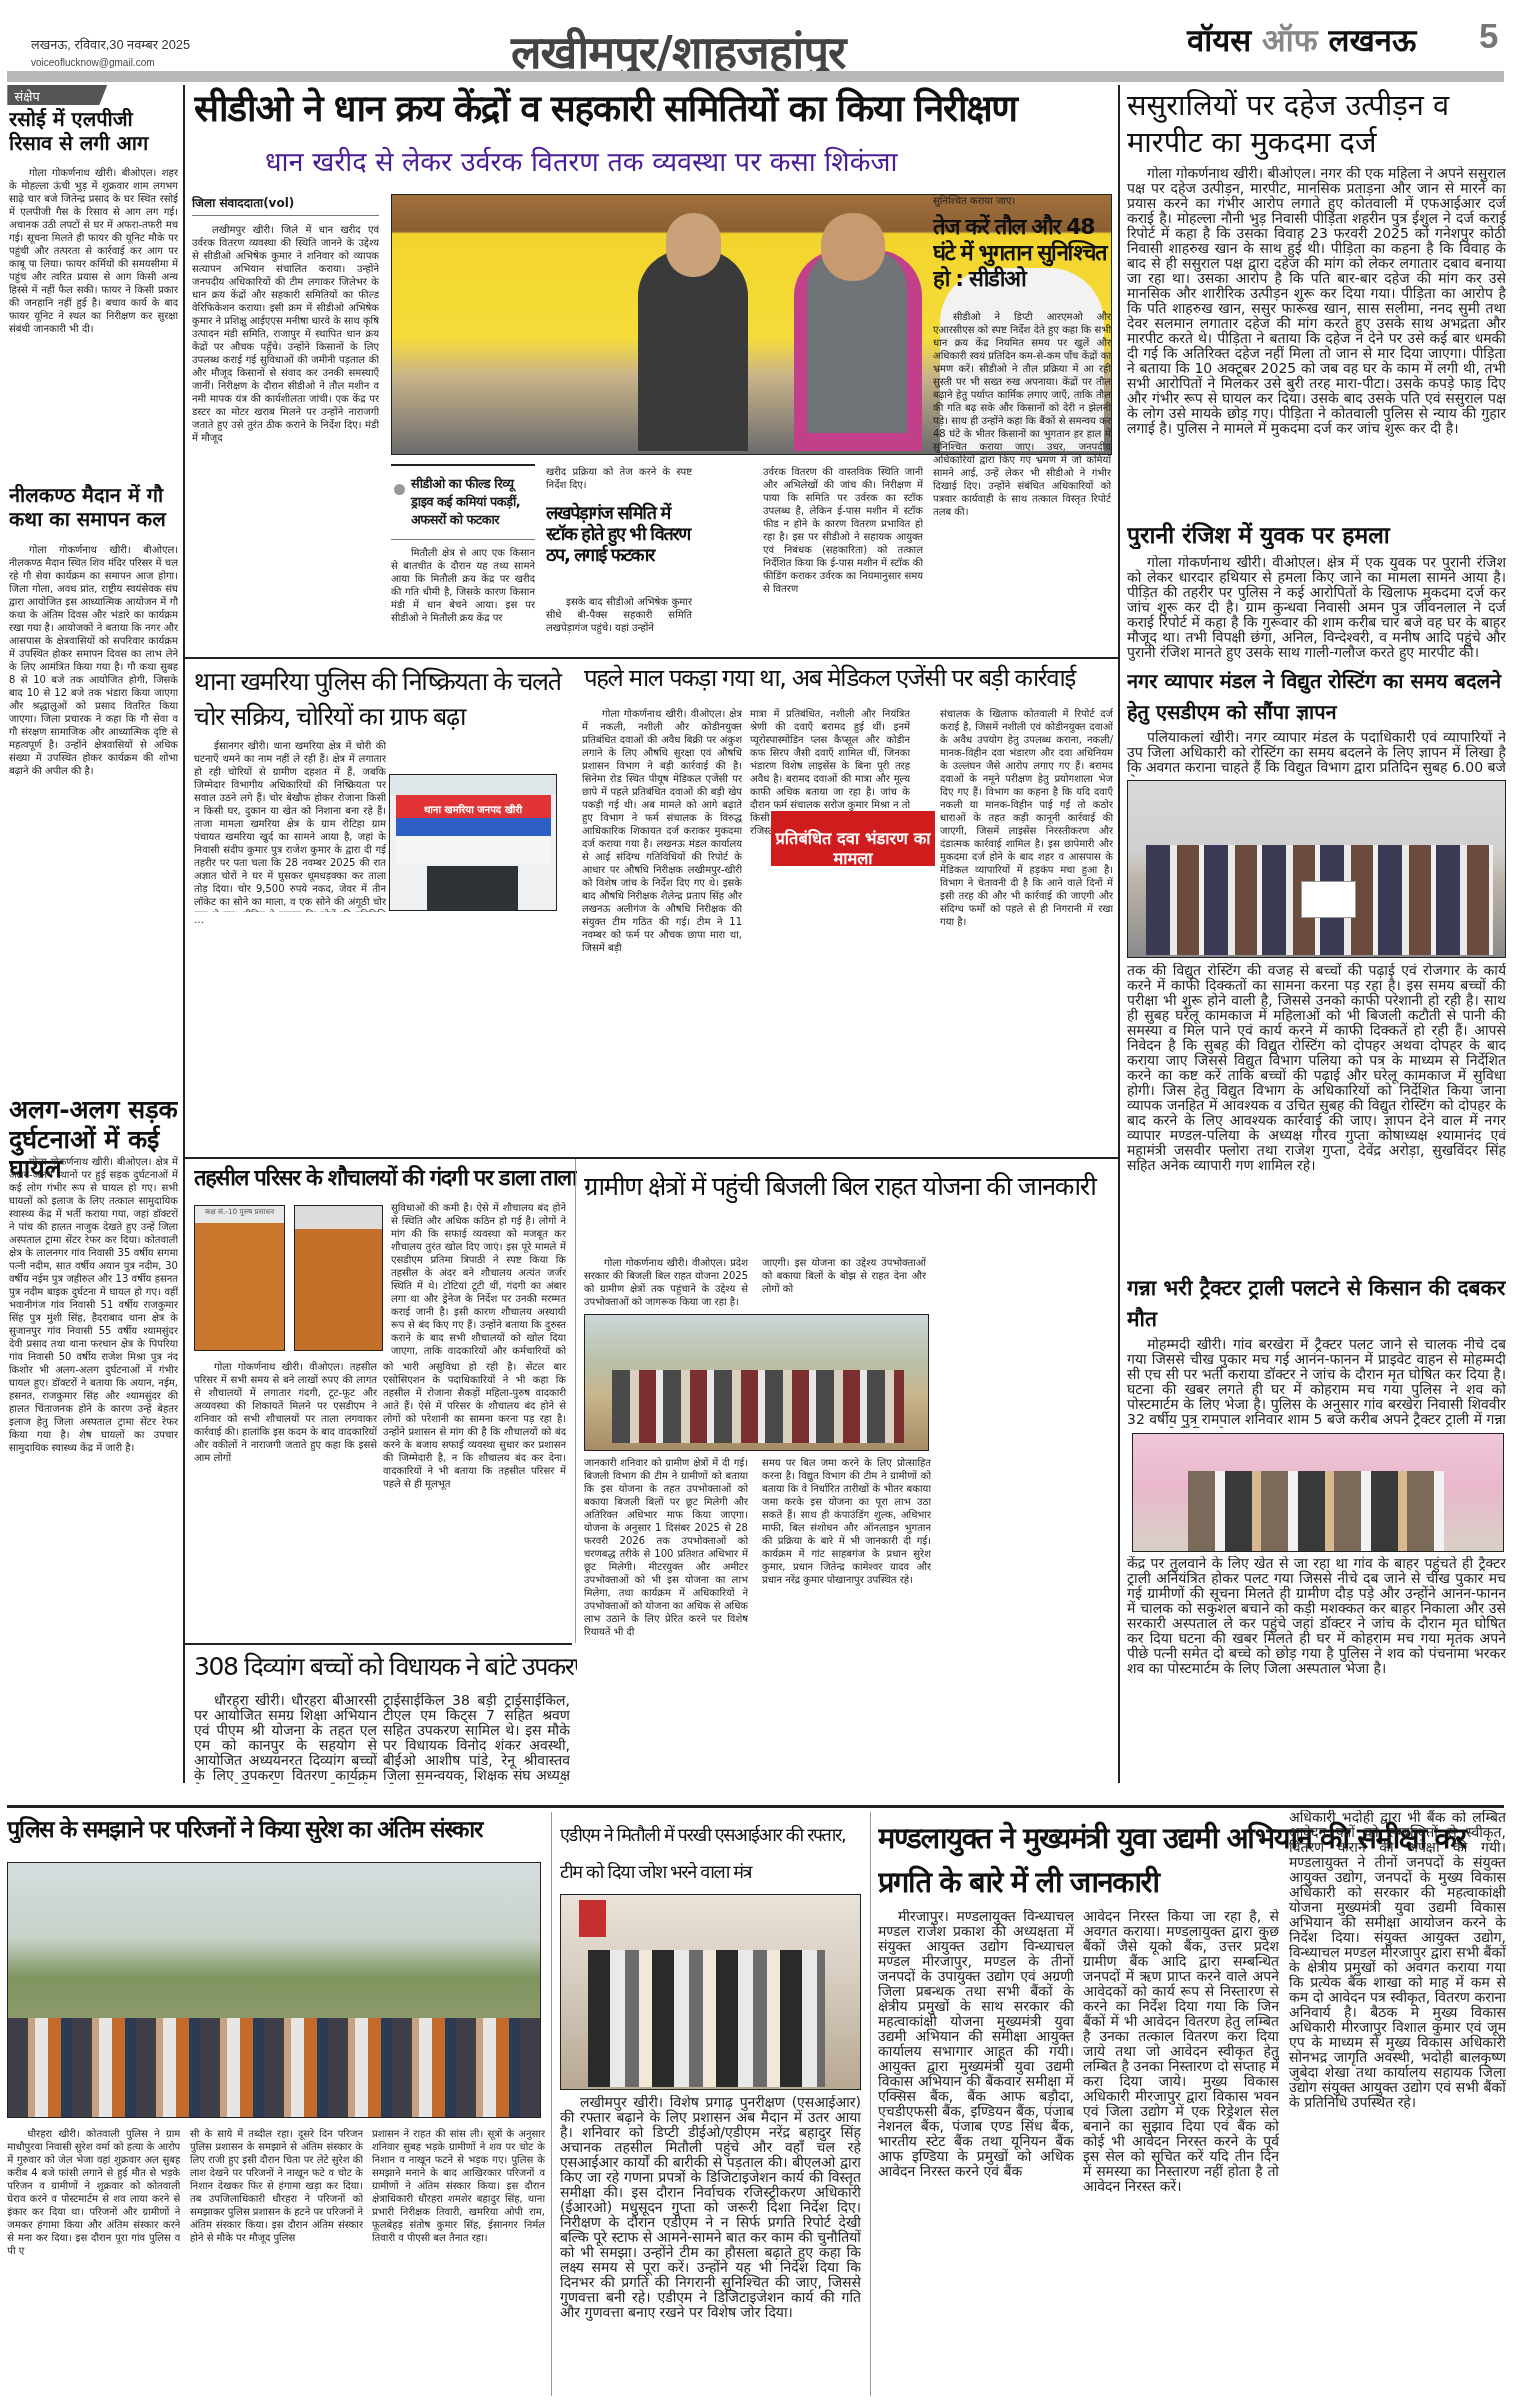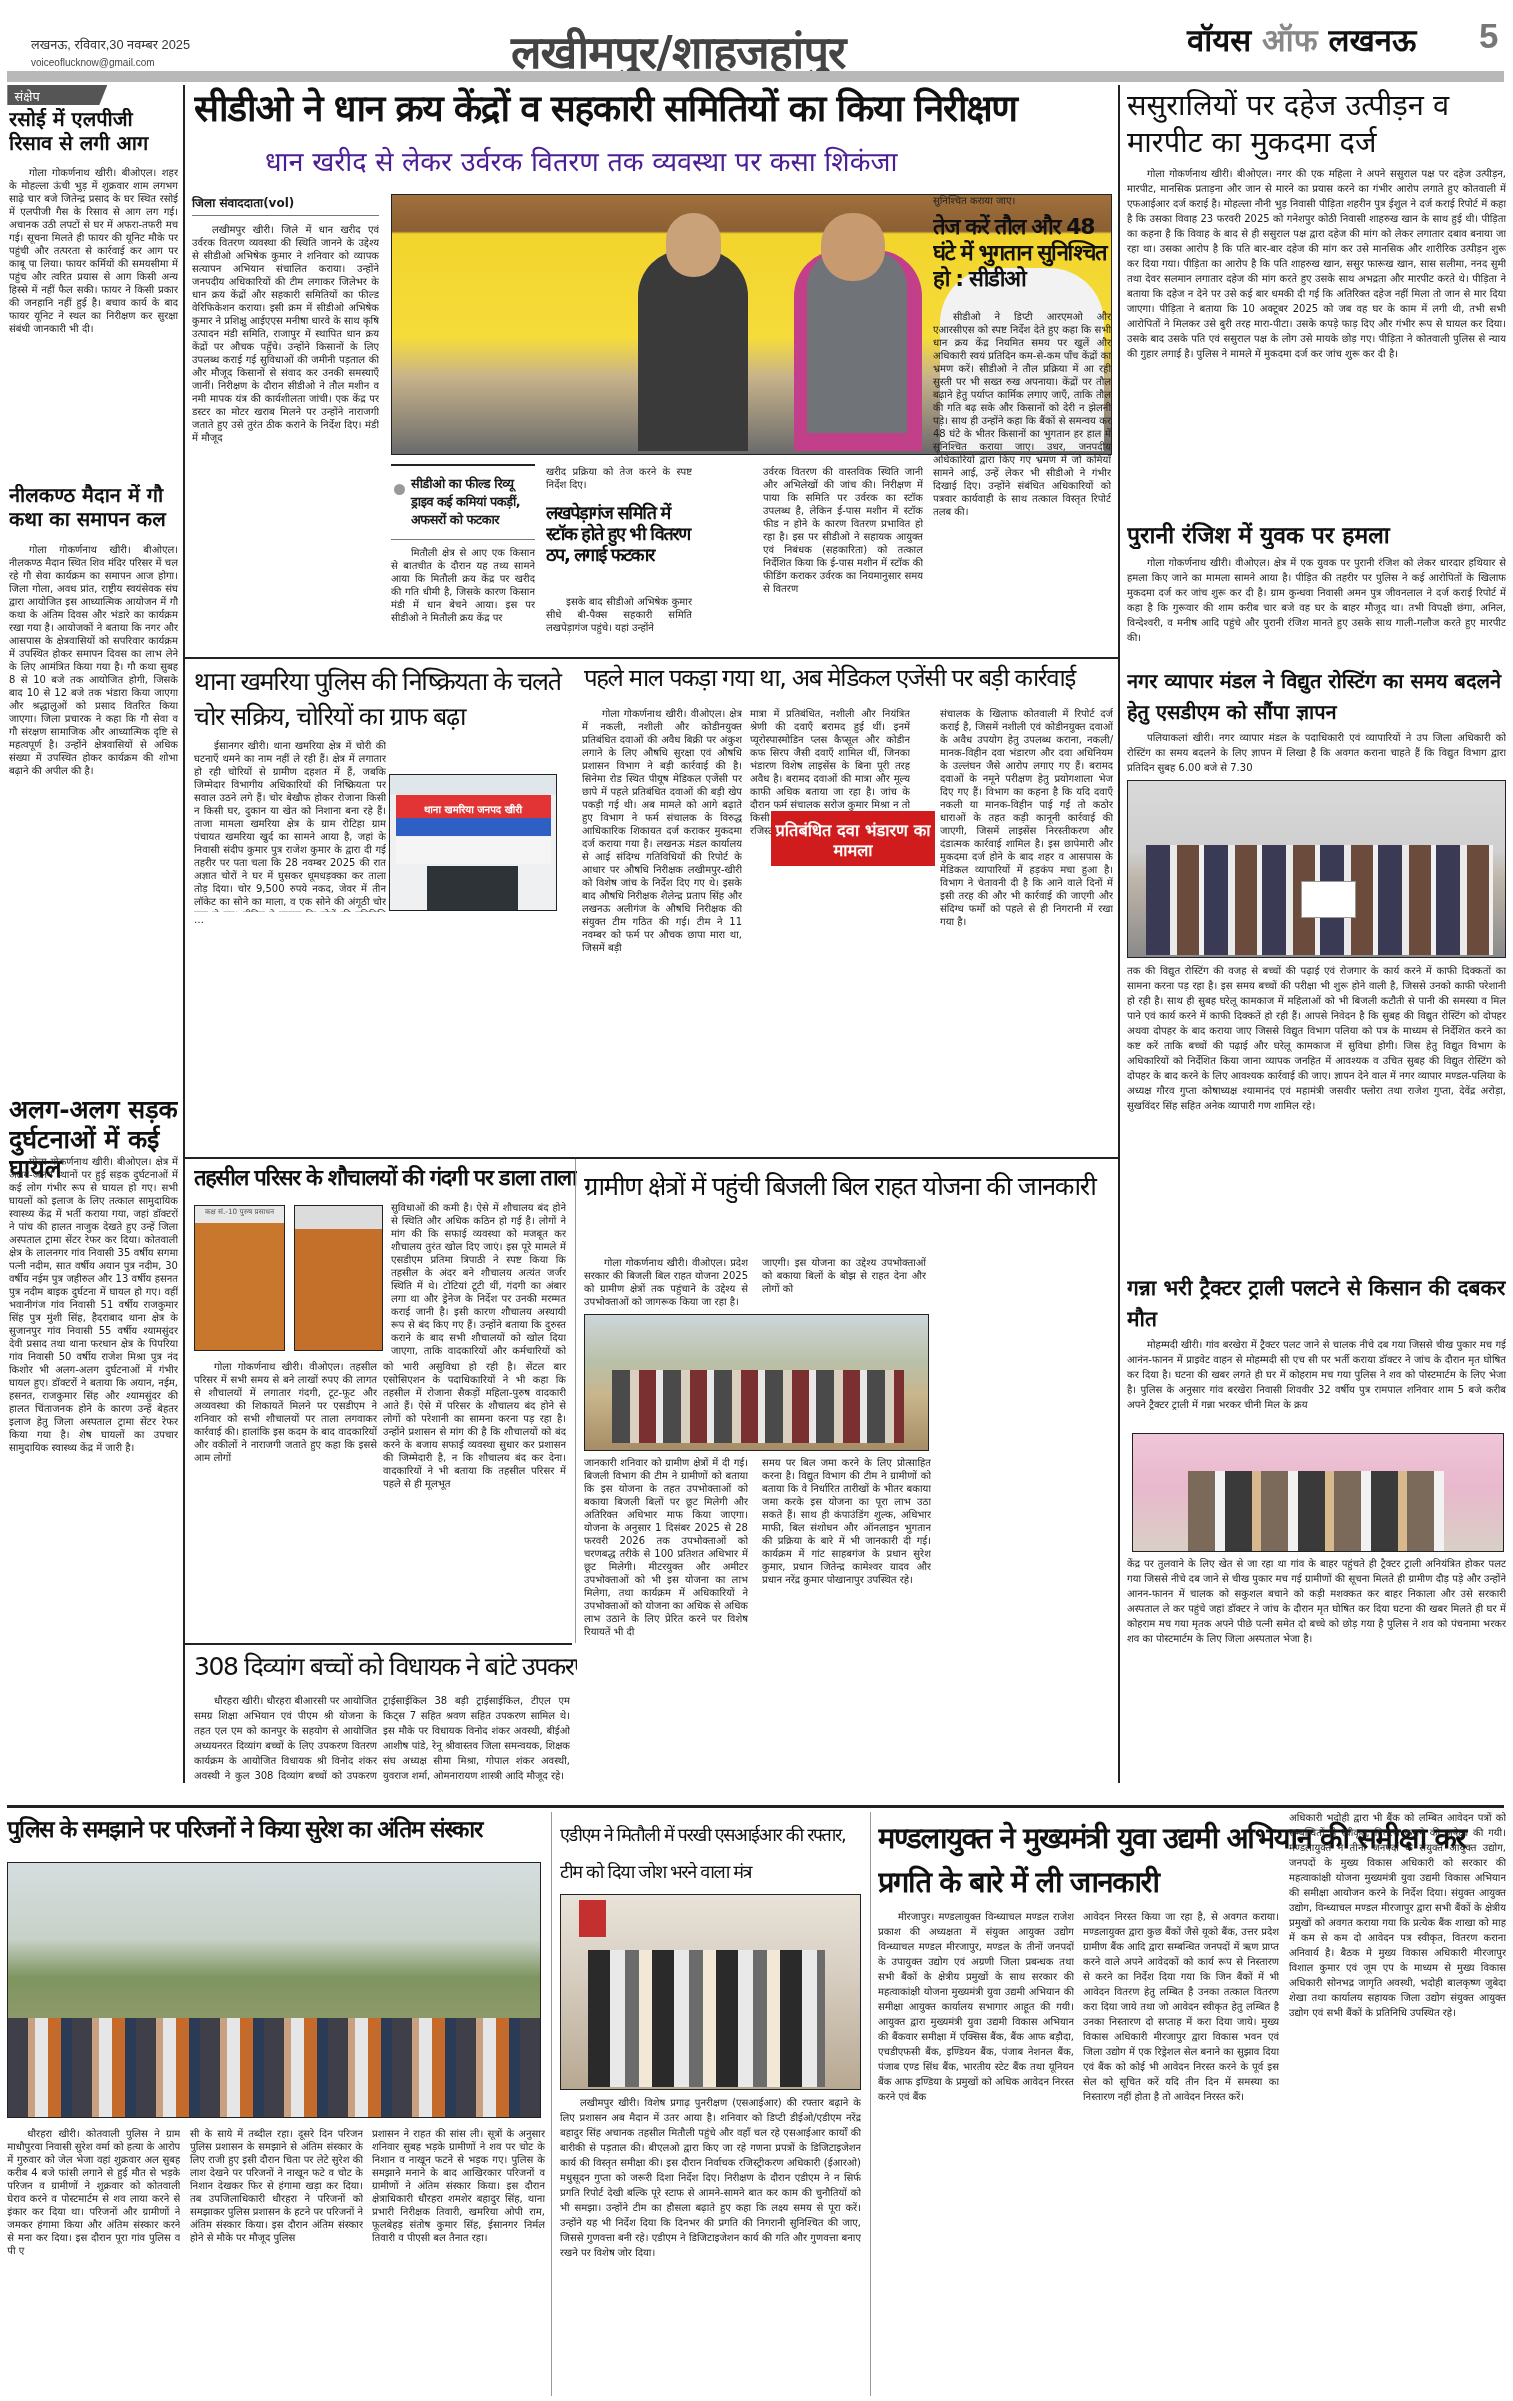--- a/index.html
+++ b/index.html
@@ -10,21 +10,21 @@
 .masthead-section{left:511px;top:20px;font-size:45px;font-weight:bold;color:#444;letter-spacing:-0.9px;font-family:"DejaVu Sans",sans-serif}
 .masthead-brand{left:1187px;top:18px;font-size:31px;font-weight:bold;color:#111;font-family:"DejaVu Serif",serif}
 .masthead-brand .mid{color:#888}
 .masthead-page{left:1479px;top:16.4px;font-size:35px;font-weight:bold;color:#777;font-family:"Liberation Sans",sans-serif}
 .topbar{left:7.3px;top:71px;width:1497px;height:11px;background:#b8b8b8}
 .vline{background:#222;width:1.8px}
 .hline{background:#222;height:1.8px}
 .hthin{background:#777;height:0.9px}
 .col-text{font-size:10px;line-height:13px;text-align:justify;color:#222;overflow:hidden}
 .col-text p{text-indent:20px}
-.col-text.small{font-size:10px;line-height:15px}
+.col-text.small{font-size:14px;line-height:15px}
 .head{font-weight:bold;color:#111;line-height:1.18;overflow:hidden}
 .head.cond{letter-spacing:-1.4px}
 .head.light{font-weight:normal}
 .photo{overflow:hidden;border:1.8px solid #222}
 .briefs-tab{left:7.3px;top:85px;width:100px;height:20px;background:#555;color:#fff;font-size:12.8px;padding:1.8px 7.3px;clip-path:polygon(0 0,100% 0,92% 100%,0 100%)}
 .redbox{background:#d01c1c;color:#fff;font-weight:bold;text-align:center;line-height:1.2}
 .bullet-dot{width:11px;height:11px;border-radius:50%;background:#999}
 .cap{font-size:12.8px;font-weight:bold;line-height:18px;letter-spacing:-0.5px}
 </style>
 </head>
@@ -150,21 +150,21 @@
     <p style="text-indent:0">…</p>
   </div>
 
 <div class="abs head light cond" style="left:584px;top:664px;width:534px;font-size:24px;white-space:nowrap">पहले माल पकड़ा गया था, अब मेडिकल एजेंसी पर बड़ी कार्रवाई</div>
 <div class="abs col-text" style="left:582px;top:707px;width:160px;height:434px">
     <p>गोला गोकर्णनाथ खीरी। वीओएल। क्षेत्र में नकली, नशीली और कोडीनयुक्त प्रतिबंधित दवाओं की अवैध बिक्री पर अंकुश लगाने के लिए औषधि सुरक्षा एवं औषधि प्रशासन विभाग ने बड़ी कार्रवाई की है। सिनेमा रोड स्थित पीयूष मेडिकल एजेंसी पर छापे में पहले प्रतिबंधित दवाओं की बड़ी खेप पकड़ी गई थी। अब मामले को आगे बढ़ाते हुए विभाग ने फर्म संचालक के विरुद्ध आधिकारिक शिकायत दर्ज कराकर मुकदमा दर्ज कराया गया है। लखनऊ मंडल कार्यालय से आई संदिग्ध गतिविधियों की रिपोर्ट के आधार पर औषधि निरीक्षक लखीमपुर-खीरी को विशेष जांच के निर्देश दिए गए थे। इसके बाद औषधि निरीक्षक शैलेन्द्र प्रताप सिंह और लखनऊ अलीगंज के औषधि निरीक्षक की संयुक्त टीम गठित की गई। टीम ने 11 नवम्बर को फर्म पर औचक छापा मारा था, जिसमें बड़ी</p>
   </div>
 <div class="abs col-text" style="left:750px;top:707px;width:160px;height:128px">
     <p style="text-indent:0">मात्रा में प्रतिबंधित, नशीली और नियंत्रित श्रेणी की दवाएँ बरामद हुई थीं। इनमें प्यूरोस्पास्मोडिन प्लस कैप्सूल और कोडीन कफ सिरप जैसी दवाएँ शामिल थीं, जिनका भंडारण विशेष लाइसेंस के बिना पूरी तरह अवैध है। बरामद दवाओं की मात्रा और मूल्य काफी अधिक बताया जा रहा है। जांच के दौरान फर्म संचालक सरोज कुमार मिश्रा न तो किसी दवा का बिल दिखा सके, न स्टॉक रजिस्टर और न ही बिक्री से संबंधित कोई आवश्यक दस्तावेज। कई दवाएँ बिना लाइसेंस, बिना बिल और बिना किसी वैध अनुमोदन के मिलीं, जो अवैध दवा व्यापार की ओर स्पष्ट संकेत करती हैं। इन सभी गंभीर अनियमितताओं के आधार पर औषधि निरीक्षक ने फर्म</p>
   </div>
-<div class="abs redbox" style="left:771px;top:811px;width:164px;height:55px;font-size:16.4px;padding-top:10px">प्रतिबंधित दवा भंडारण का मामला</div>
+<div class="abs redbox" style="left:771px;top:811px;width:164px;height:55px;font-size:16.4px;padding-top:18px">प्रतिबंधित दवा भंडारण का मामला</div>
 <div class="abs col-text" style="left:940px;top:707px;width:173px;height:434px">
     <p style="text-indent:0">संचालक के खिलाफ कोतवाली में रिपोर्ट दर्ज कराई है, जिसमें नशीली एवं कोडीनयुक्त दवाओं के अवैध उपयोग हेतु उपलब्ध कराना, नकली/मानक-विहीन दवा भंडारण और दवा अधिनियम के उल्लंघन जैसे आरोप लगाए गए हैं। बरामद दवाओं के नमूने परीक्षण हेतु प्रयोगशाला भेज दिए गए हैं। विभाग का कहना है कि यदि दवाएँ नकली या मानक-विहीन पाई गईं तो कठोर धाराओं के तहत कड़ी कानूनी कार्रवाई की जाएगी, जिसमें लाइसेंस निरस्तीकरण और दंडात्मक कार्रवाई शामिल है। इस छापेमारी और मुकदमा दर्ज होने के बाद शहर व आसपास के मेडिकल व्यापारियों में हड़कंप मचा हुआ है। विभाग ने चेतावनी दी है कि आने वाले दिनों में इसी तरह की और भी कार्रवाई की जाएगी और संदिग्ध फर्मों को पहले से ही निगरानी में रखा गया है।</p>
   </div>
 
 <div class="abs hline" style="left:184px;top:1157px;width:934px"></div>
 <div class="abs head cond" style="left:194px;top:1165px;width:383px;font-size:22px;white-space:nowrap">तहसील परिसर के शौचालयों की गंदगी पर डाला ताला</div>
 <div class="abs photo" style="left:194px;top:1205px;width:91px;height:146px;background:linear-gradient(180deg,#e8e8e8 0 12%,#c9772c 12% 100%)">
   <div style="position:absolute;left:0;top:0;width:100%;font-size:7.3px;text-align:center;color:#555">कक्ष सं.-10 पुरुष प्रसाधन</div>
 </div>
 <div class="abs photo" style="left:294px;top:1205px;width:89px;height:146px;background:linear-gradient(180deg,#dcdcdc 0 16%,#c4702a 16% 100%)"></div>

